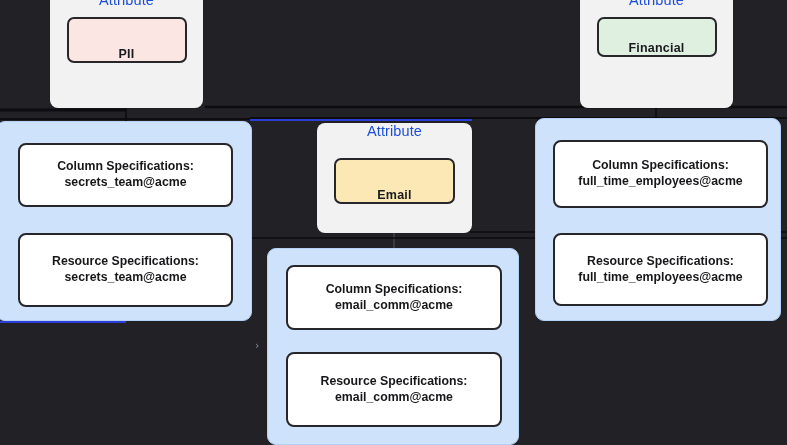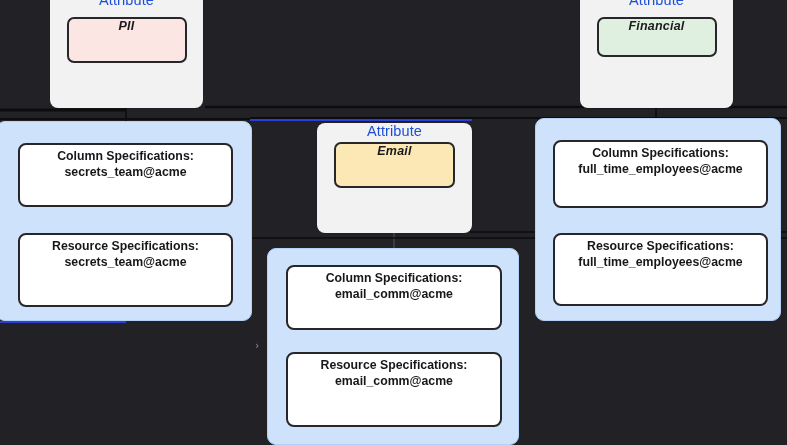--- a/index.html
+++ b/index.html
@@ -47,27 +47,26 @@
     font-size: 14.5px;
     color: #1d4ed8;
     font-weight: 400;
     letter-spacing: .1px;
   }
   .attr-chip {
     border: 2px solid #26262b;
     border-radius: 7px;
     box-sizing: border-box;
     display: flex;
-    align-items: flex-start;
+    align-items: flex-end;
     justify-content: center;
     font-size: 12.5px;
     font-weight: 700;
     color: #1b1b1f;
     letter-spacing: .2px;
-    font-style: italic;
   }
 
   
   .spec-panel {
     position: absolute;
     background: #cfe2fc;
     border: 1.5px solid #b4d2f7;
     border-radius: 9px;
     box-sizing: border-box;
     display: flex;
@@ -76,20 +75,21 @@
   }
   .spec-card {
     position: absolute;
     background: #ffffff;
     border: 2.5px solid #26262b;
     border-radius: 8px;
     box-sizing: border-box;
     display: flex;
     flex-direction: column;
     align-items: center;
+    justify-content: center;
     text-align: center;
     color: #17171a;
     font-size: 12.3px;
     font-weight: 700;
     line-height: 1.28;
     padding: 4px 6px;
   }
   .spec-card .ln { display: block; white-space: nowrap; }
 
   
@@ -127,21 +127,21 @@
 
   <div class="attr-card" style="left:50px; top:-8px; width:153px; height:116px;">
     <div class="attr-card-title">Attribute</div>
     <div class="attr-chip" style="width:120px; height:46px; margin-top:9px; background:#fbe6e4;">
       <span>PII</span>
     </div>
   </div>
 
   <div class="attr-card" style="left:317px; top:123px; width:155px; height:110px;">
     <div class="attr-card-title">Attribute</div>
-    <div class="attr-chip" style="width:121px; height:46px; margin-top:3px; background:#fbe8b5;">
+    <div class="attr-chip" style="width:121px; height:46px; margin-top:19px; background:#fbe8b5;">
       <span>Email</span>
     </div>
   </div>
 
   <div class="attr-card" style="left:580px; top:-8px; width:153px; height:116px;">
     <div class="attr-card-title">Attribute</div>
     <div class="attr-chip" style="width:120px; height:40px; margin-top:9px; background:#dff0e0;">
       <span>Financial</span>
     </div>
   </div>

